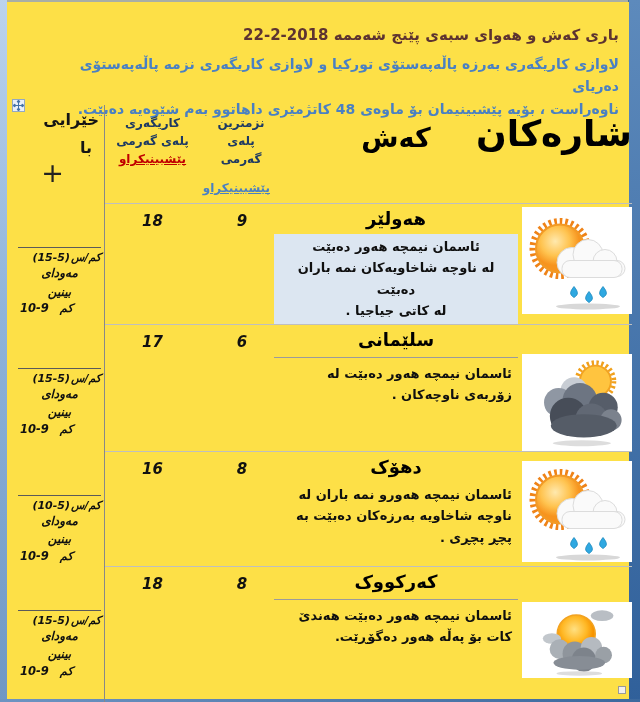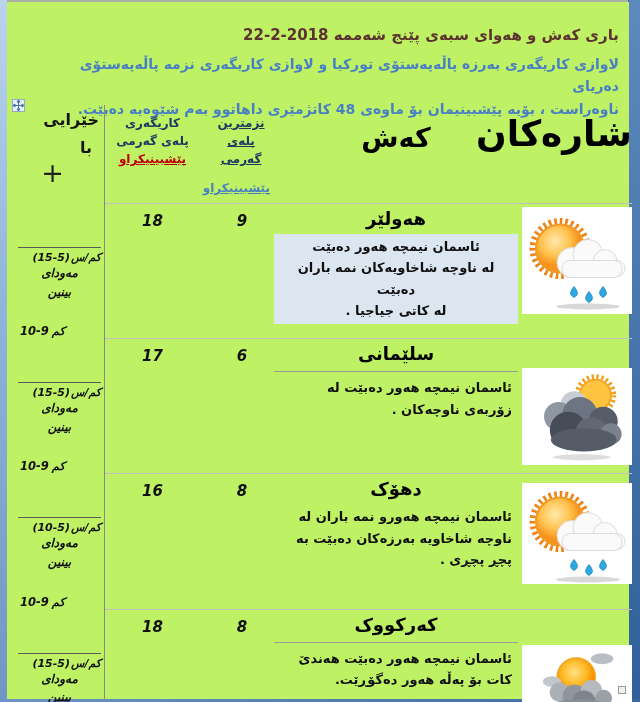--- a/index.html
+++ b/index.html
@@ -2,21 +2,21 @@
 <html lang="ckb"><head>
 <meta charset="utf-8">
 <style>
   html,body{margin:0;padding:0;}
   body{font-family:"DejaVu Sans",sans-serif;background:#d7d7d7;}
   .frame{position:relative;width:640px;height:702px;background:#f3f1ee;overflow:hidden;}
   .edge-t{position:absolute;top:0;left:0;right:0;height:2px;background:#a9afa5;}
   .edge-b{position:absolute;bottom:0;left:0;right:0;height:3px;background:linear-gradient(90deg,#6d94c2,#3c699e);}
   .edge-l{position:absolute;top:0;bottom:0;left:0;width:7px;background:linear-gradient(180deg,#bcd3ee,#8fb3da 45%,#6f97c4);}
   .edge-r{position:absolute;top:0;bottom:0;right:0;width:11px;background:linear-gradient(180deg,#5d8abc,#30609a);border-left:1px solid #41699a;}
-  .content{position:absolute;left:7px;top:2px;right:11px;bottom:3px;background:#bef264;}
+  .content{position:absolute;left:7px;top:2px;right:11px;bottom:3px;background:#fde047;}
 
   .title{direction:rtl;text-align:right;margin:24px 10px 0 0;font-size:15px;font-weight:bold;color:#5d3331;}
   .intro{direction:rtl;text-align:right;margin:9px 10px 0 30px;font-size:14px;font-weight:bold;color:#4a80c3;line-height:1.6;white-space:pre-line;}
 
   .thandle{position:absolute;left:5px;top:97px;width:13px;height:13px;border:1px solid #93a9c4;background:#e9eff8;box-sizing:border-box;}
   .thandle svg{display:block;width:100%;height:100%;}
   .rdot{position:absolute;left:618px;top:686px;width:8px;height:8px;border:1px solid #9a9a9a;background:#f1efec;box-sizing:border-box;}
 
   .wtable{position:absolute;top:103px;left:8px;width:617px;}
   .wrow{display:grid;grid-template-columns:90px 85px 80px 252px 110px;direction:ltr;}
@@ -28,39 +28,39 @@
   
   .h-wind{direction:rtl;padding-top:5px;color:#151515;font-weight:bold;font-size:16px;}
   .h-wind .l1{text-align:left;padding-left:6px;direction:rtl;text-align:right;padding-right:5px;}
   .h-wind .l2{text-align:right;padding-right:12px;margin-top:9px;}
   .h-wind .plus{font-size:27px;font-weight:400;text-align:center;margin:2px 14px 0 0;line-height:1;color:#222;}
   .h-temp{direction:rtl;text-align:center;color:#1e3a63;font-weight:bold;font-size:12px;line-height:1.5;padding-top:9px;}
   .h-temp .lnk{text-decoration:underline;cursor:pointer;}
   .lnk-red{color:#c00000;}
   .lnk-blue{color:#4a80c3;display:inline-block;margin-top:11px;margin-left:26px;}
   .h-high{padding-left:10px;}
-  .h-low{padding-left:22px;text-decoration:underline;}
+  .h-low{padding-left:22px;}
   .h-cities{direction:rtl;text-align:center;font-size:36px;font-weight:bold;color:#000;padding-top:8px;}
   .h-weather{direction:rtl;text-align:center;font-size:27px;font-weight:bold;color:#000;padding-top:17px;}
 
   
   .r1{min-height:116px;} .r2{min-height:115px;} .r3{min-height:115px;} .r4{min-height:136px;}
   .num{font-size:15px;font-weight:bold;font-style:italic;color:#111;text-align:center;padding-top:8px;}
   .num-high{padding-left:10px;} .num-low{padding-left:24px;}
   .citycell{direction:rtl;padding:0 3px;}
   .city{font-size:18px;font-weight:bold;color:#000;text-align:center;margin-top:4px;}
   .desc{font-size:13px;font-weight:bold;color:#101010;line-height:1.65;margin:5px 1px 0 1px;padding:2px 6px;text-align:right;white-space:pre-line;}
   .desc-hl{background:#dce6f1;text-align:center;}
   .desc-line{border-top:1px solid #9b9b9b;margin-top:7px;padding-top:5px;}
 
   .windcell{direction:rtl;padding:44px 3px 0 3px;color:#111;}
   .windinner{border-top:1px solid #5a5a5a;padding-top:3px;}
   .wl-speed{display:flex;direction:ltr;justify-content:flex-end;gap:1px;font-size:11px;font-weight:bold;font-style:italic;}
   .wl-mid{text-align:center;font-size:12px;font-weight:bold;font-style:italic;line-height:1.55;}
-  .wl-dist{display:flex;direction:ltr;justify-content:flex-start;gap:3px;font-size:11.5px;font-weight:bold;font-style:italic;padding-left:2px;margin-top:23px;}
+  .wl-dist{display:flex;direction:ltr;justify-content:flex-start;gap:11px;font-size:11.5px;font-weight:bold;font-style:italic;padding-left:2px;}
 
   .iconcell{padding:0;}
   .ibox{background:#fff;width:110px;overflow:hidden;}
   .ib1{margin-top:3px;height:107px;}
   .ib2{margin-top:29px;height:97px;}
   .ib3{margin-top:9px;height:101px;}
   .ib4{margin-top:35px;height:76px;}
   .ibox svg{display:block;width:100%;height:100%;}
 </style>
 </head>

